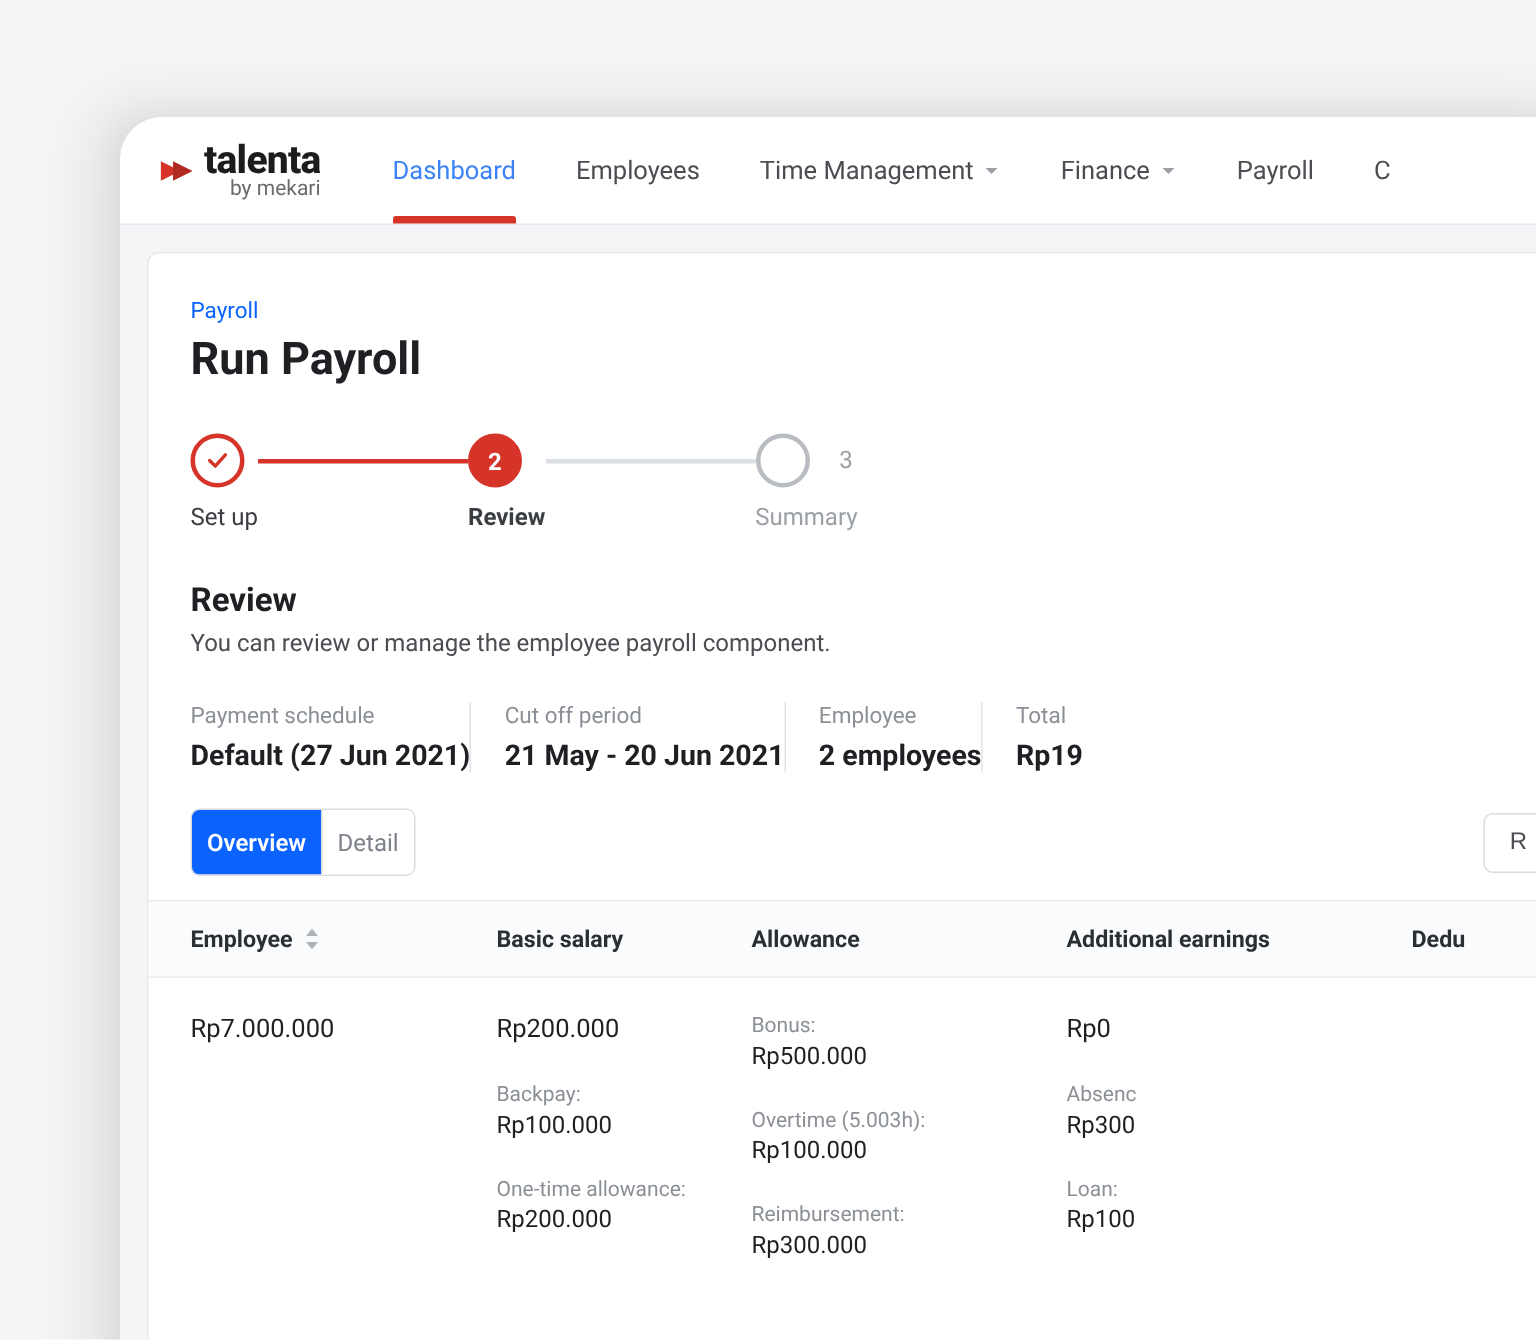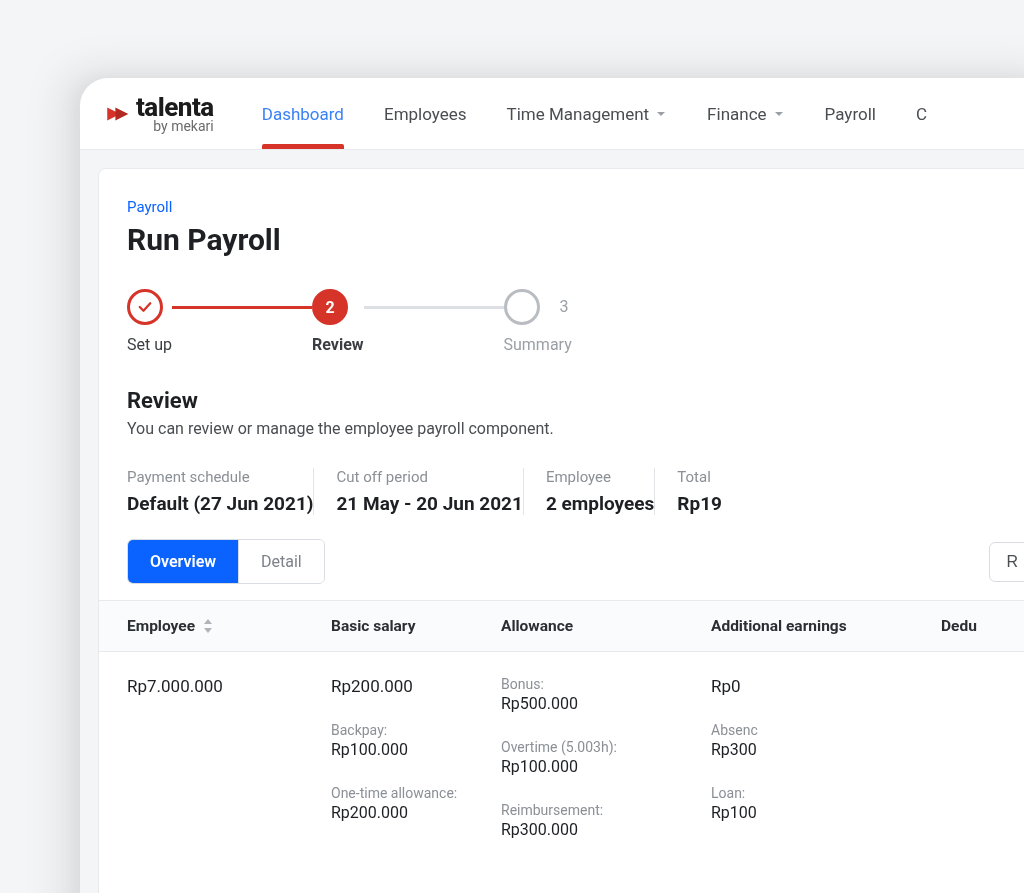--- a/index.html
+++ b/index.html
@@ -209,21 +209,21 @@
     justify-content: space-between;
     padding: 0 28px 16px 28px;
   }
   .tab-group {
     display: flex;
     border: 1px solid #d9dce0;
     border-radius: 6px;
     overflow: hidden;
   }
   .tab {
-    padding: 12px 22px;
+    padding: 12px 10px;
     font-size: 16px;
     color: #7d828a;
     cursor: pointer;
     background: #fff;
   }
   .tab.active {
     background: #0b63ff;
     color: #fff;
     font-weight: 600;
   }

